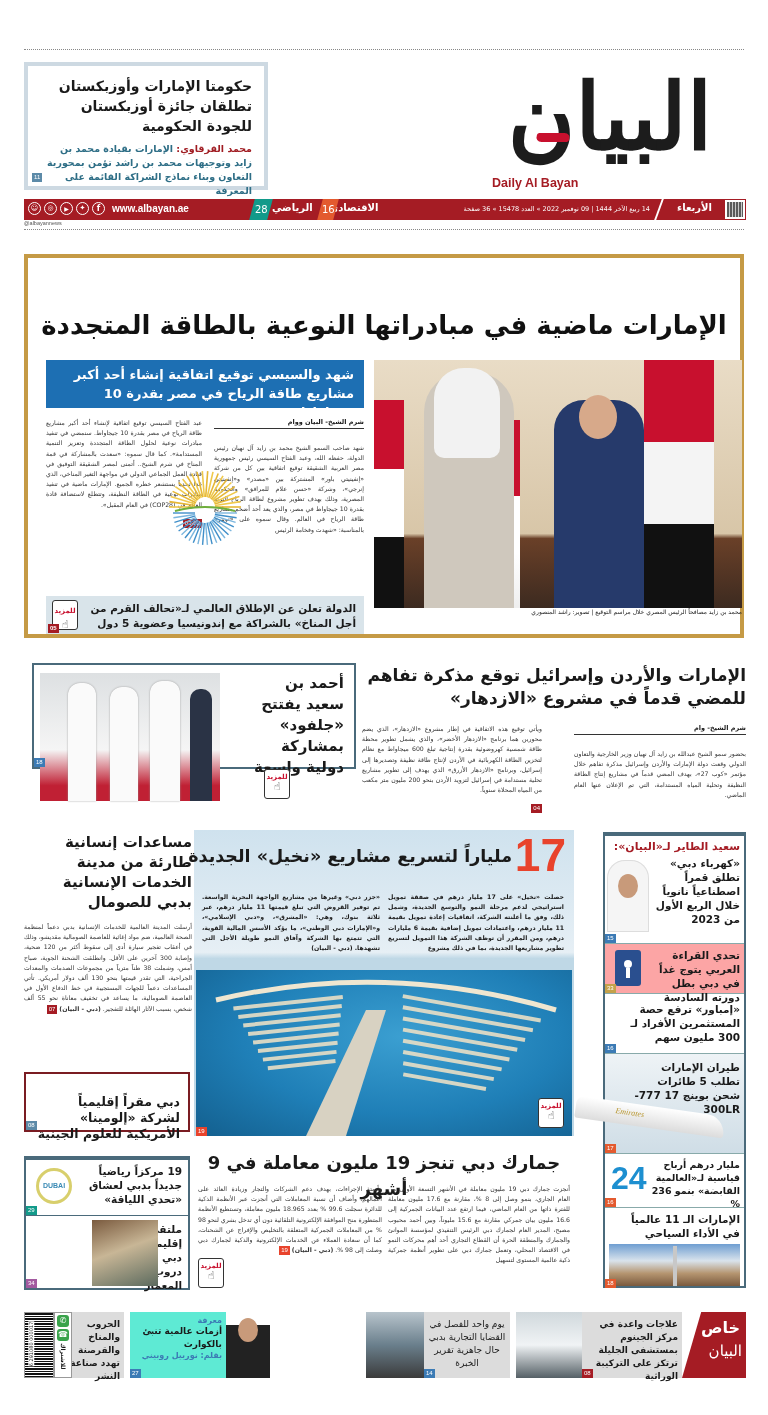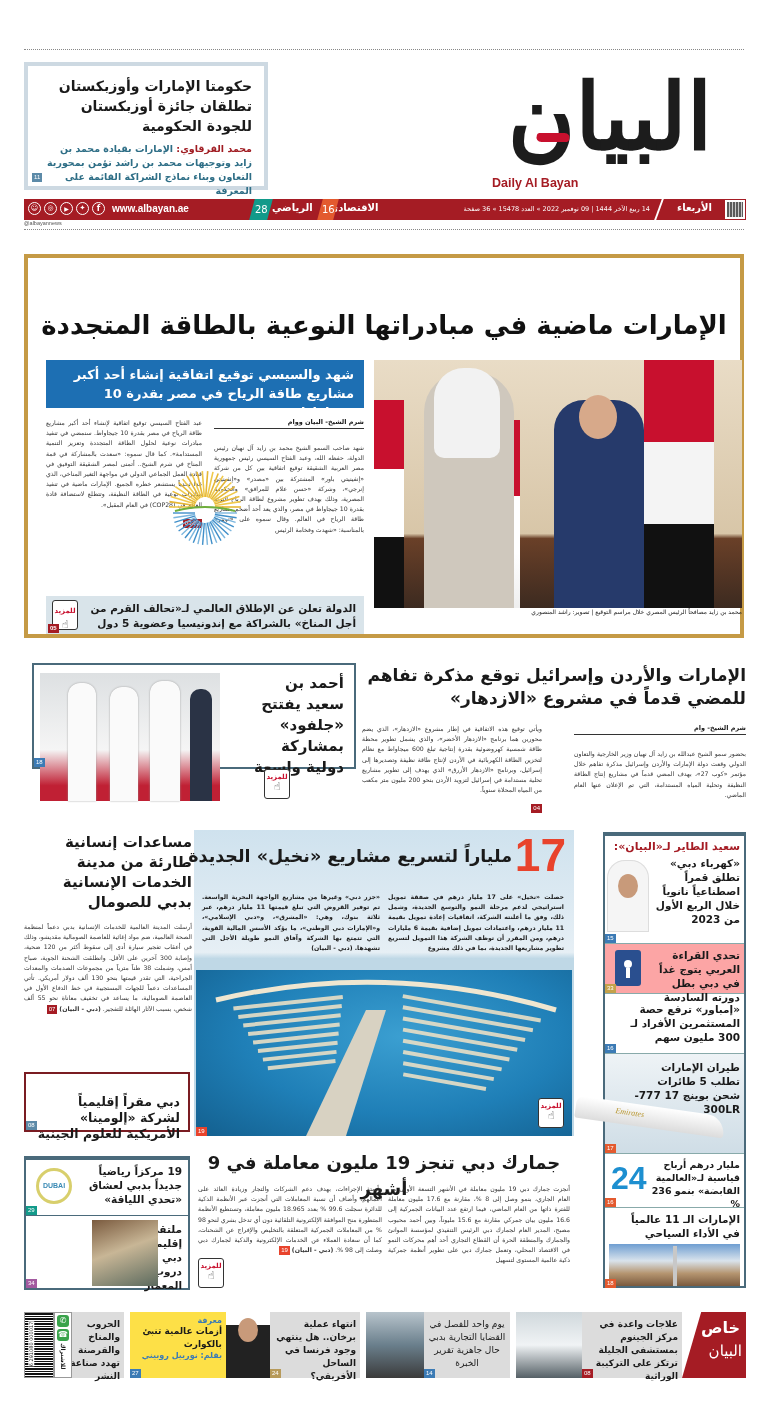--- a/index.html
+++ b/index.html
@@ -326,28 +326,24 @@
   <div class="abs" style="right:64px;top:0;width:100px;height:66px;background:#dcdcdc;padding:6px 4px">
     <div style="font-size:9px;font-weight:bold;line-height:13px;text-align:right">علاجات واعدة في مركز الجينوم بمستشفى الجليلة ترتكز على التركيبة الوراثية</div>
     <span class="pg abs" style="left:0;bottom:0;background:#a51c24">08</span>
   </div>
   <div class="abs" style="right:164px;top:0;width:66px;height:66px;background:linear-gradient(180deg,#d0d8dc,#f0f3f5 50%,#556066)"></div>
   <div class="abs" style="right:236px;top:0;width:86px;height:66px;background:#dcdcdc;padding:6px 4px">
     <div style="font-size:9px;font-weight:normal;line-height:13px;text-align:center">يوم واحد للفصل في القضايا التجارية بدبي حال جاهزية تقرير الخبرة</div>
     <span class="pg abs" style="left:0;bottom:0;background:#3c7bb5">14</span>
   </div>
   <div class="abs" style="right:322px;top:0;width:58px;height:66px;background:linear-gradient(180deg,#b8c4cc,#6a7f8c 50%,#3b3b3b)"></div>
-  <div class="abs" style="right:386px;top:0;width:90px;height:66px;background:#dcdcdc;padding:6px 4px">
-    <div style="font-size:9px;font-weight:bold;line-height:13px;text-align:right">انتهاء عملية برخان.. هل ينتهي وجود فرنسا في الساحل الأفريقي؟</div>
-    <span class="pg abs" style="left:0;bottom:0;background:#b79a5a">24</span>
-  </div>
   <div class="abs" style="right:476px;top:0;width:44px;height:66px;background:linear-gradient(180deg,#fff 0 20%,#222 20%)">
     <div style="width:20px;height:24px;background:#c89a7a;border-radius:50%;margin:6px auto 0"></div>
   </div>
-  <div class="abs" style="right:520px;top:0;width:96px;height:66px;background:#fde047;padding:4px 4px">
+  <div class="abs" style="right:520px;top:0;width:96px;height:66px;background:#5eead4;padding:4px 4px">
     <div style="font-size:8px;font-weight:bold;color:#3c7bb5;text-align:right">معرفة</div>
     <div style="font-size:9px;font-weight:bold;line-height:13px;text-align:right">أزمات عالمية تنبئ بالكوارث</div>
     <div style="font-size:8px;font-weight:bold;color:#3c7bb5;text-align:right">بقلم: نورييل روبيني</div>
     <span class="pg abs" style="left:0;bottom:0;background:#3c7bb5">27</span>
   </div>
   <div class="abs" style="right:622px;top:0;width:68px;height:66px;background:#dcdcdc;padding:6px 4px">
     <div style="font-size:9px;font-weight:bold;line-height:13px;text-align:right">الحروب والمناخ والقرصنة تهدد صناعة النشر</div>
     <span class="pg abs" style="left:0;bottom:0;background:#a35aa0">35</span>
   </div>
   <div class="abs" style="left:0;top:0;width:30px;height:66px;border:1px solid #999;background:repeating-linear-gradient(0deg,#111 0 1px,#fff 1px 2px,#111 2px 4px,#fff 4px 5px)">

